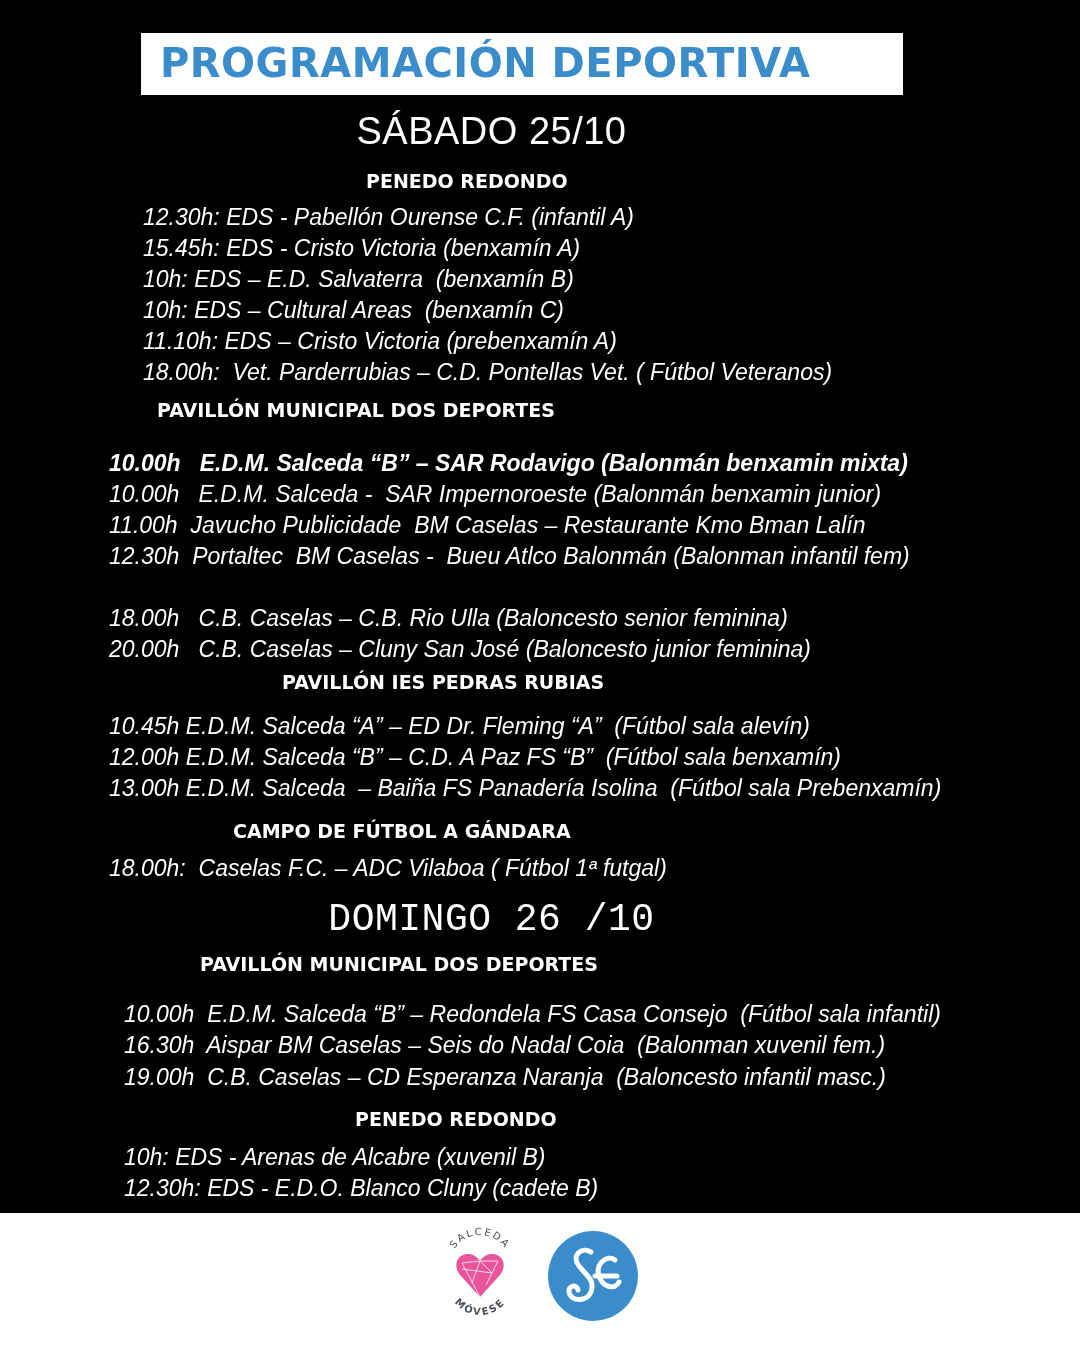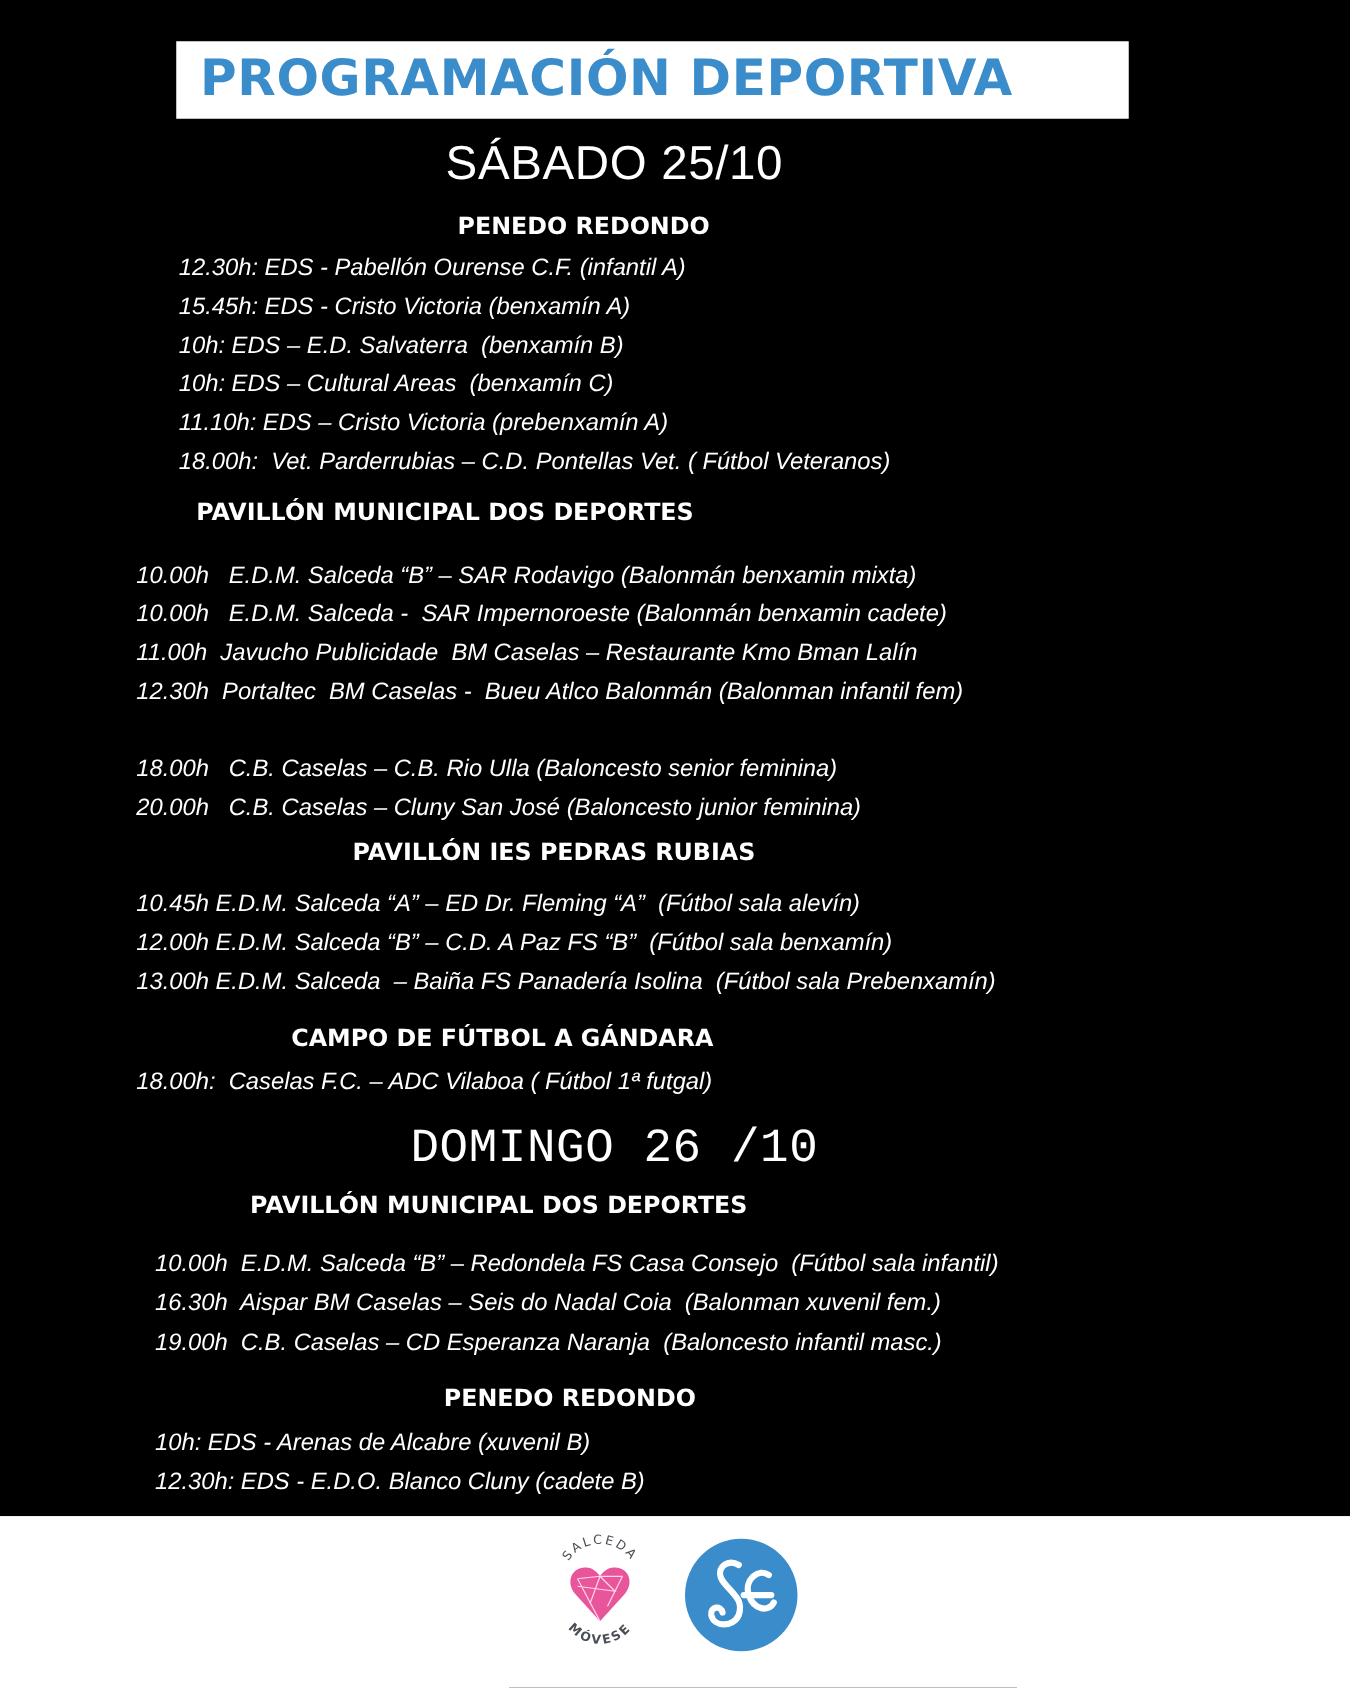--- a/index.html
+++ b/index.html
@@ -30,21 +30,21 @@
     font-size: 38px; color: #ffffff; letter-spacing: 0.5px;
   }
   .venue {
     position: absolute; white-space: nowrap;
     font-family: "DejaVu Sans", sans-serif; font-weight: bold;
     font-size: 19px; color: #ffffff;
   }
   .line {
     position: absolute; white-space: pre;
     font-family: "Liberation Sans", sans-serif; font-style: italic;
-    font-size: 19px; color: #ffffff;
+    font-size: 23px; color: #ffffff;
   }
   .footer { position: absolute; left: 0; top: 1213px; width: 1080px; height: 137px; background: #fff; }
   .logo-movese { position: absolute; left: 440px; top: 1225px; width: 80px; height: 100px; }
   .logo-sc { position: absolute; left: 547px; top: 1230px; width: 92px; height: 92px; }
 </style>
 </head>
 <body>
 
 <div class="poster">
   <div class="title-box"></div>
@@ -54,22 +54,22 @@
 
   <div class="venue" style="left:366px; top:170px;">PENEDO REDONDO</div>
   <div class="line" style="left:143px; top:204px;">12.30h: EDS - Pabellón Ourense C.F. (infantil A)</div>
   <div class="line" style="left:143px; top:235px;">15.45h: EDS - Cristo Victoria (benxamín A)</div>
   <div class="line" style="left:143px; top:266px;">10h: EDS – E.D. Salvaterra  (benxamín B)</div>
   <div class="line" style="left:143px; top:297px;">10h: EDS – Cultural Areas  (benxamín C)</div>
   <div class="line" style="left:143px; top:328px;">11.10h: EDS – Cristo Victoria (prebenxamín A)</div>
   <div class="line" style="left:143px; top:359px;">18.00h:  Vet. Parderrubias – C.D. Pontellas Vet. ( Fútbol Veteranos)</div>
 
   <div class="venue" style="left:157px; top:399px;">PAVILLÓN MUNICIPAL DOS DEPORTES</div>
-  <div class="line" style="left:109px; top:450px;">10.00h   E.D.M. Salceda “B” – SAR Rodavigo (Balonmán benxamin mixta)</div>
-  <div class="line" style="left:109px; top:481px;">10.00h   E.D.M. Salceda -  SAR Impernoroeste (Balonmán benxamin cadete)</div>
+  <div class="line" style="left:109px; top:450px;font-weight:bold;">10.00h   E.D.M. Salceda “B” – SAR Rodavigo (Balonmán benxamin mixta)</div>
+  <div class="line" style="left:109px; top:481px;">10.00h   E.D.M. Salceda -  SAR Impernoroeste (Balonmán benxamin junior)</div>
   <div class="line" style="left:109px; top:512px;">11.00h  Javucho Publicidade  BM Caselas – Restaurante Kmo Bman Lalín</div>
   <div class="line" style="left:109px; top:543px;">12.30h  Portaltec  BM Caselas -  Bueu Atlco Balonmán (Balonman infantil fem)</div>
   <div class="line" style="left:109px; top:605px;">18.00h   C.B. Caselas – C.B. Rio Ulla (Baloncesto senior feminina)</div>
   <div class="line" style="left:109px; top:636px;">20.00h   C.B. Caselas – Cluny San José (Baloncesto junior feminina)</div>
 
   <div class="venue" style="left:282px; top:671px;">PAVILLÓN IES PEDRAS RUBIAS</div>
   <div class="line" style="left:109px; top:713px;">10.45h E.D.M. Salceda “A” – ED Dr. Fleming “A”  (Fútbol sala alevín)</div>
   <div class="line" style="left:109px; top:744px;">12.00h E.D.M. Salceda “B” – C.D. A Paz FS “B”  (Fútbol sala benxamín)</div>
   <div class="line" style="left:109px; top:775px;">13.00h E.D.M. Salceda  – Baiña FS Panadería Isolina  (Fútbol sala Prebenxamín)</div>
 

